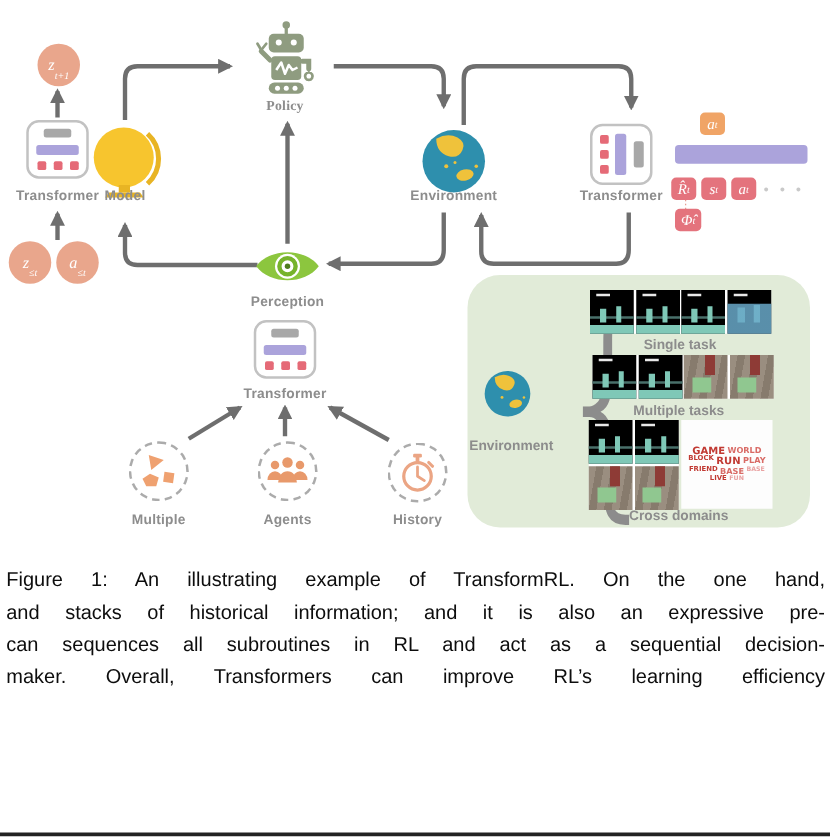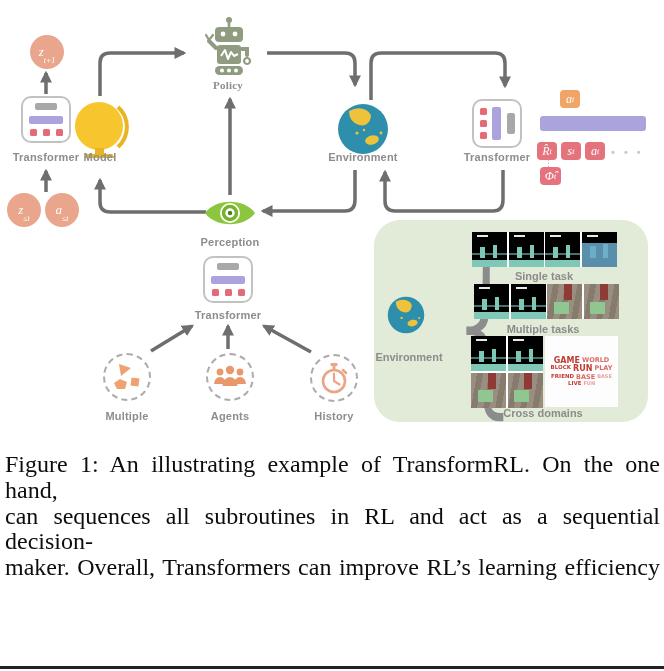--- a/index.html
+++ b/index.html
@@ -74,21 +74,21 @@
          align-content:center;justify-content:center;overflow:hidden;
          font-family:"DejaVu Sans",sans-serif;font-weight:bold;line-height:.95;
          padding:2px;box-sizing:border-box;gap:1px 2px;}
   .w1{font-size:8px;color:#c13a33;}
   .w2{font-size:6.5px;color:#d96b66;}
   .w3{font-size:5.5px;color:#c13a33;}
   .w4{font-size:5px;color:#e9a1a1;}
 
   
   .caption{position:absolute;left:5px;right:4px;top:452px;color:#0d0d0d;
-           font-family:Liberation Serif, serif;font-size:24px;line-height:25.8px;}
+           font-family:Liberation Sans, sans-serif;font-size:16px;line-height:25.8px;}
   .jline{text-align:justify;text-align-last:justify;}
   .endline{text-align-last:left;}
   .bottomrule{position:absolute;left:0;right:0;top:666px;height:3px;background:#222;}
 </style>
 </head>
 <body>
 
 <div class="stage">
 
   <svg class="abs" style="left:0;top:0" width="664" height="445">
@@ -313,18 +313,19 @@
       <span class="w2">BASE</span>
       <span class="w4">BASE</span>
       <span class="w3">LIVE</span>
       <span class="w4">FUN</span>
     </div>
     <div class="rowlbl" style="left:169px;top:187px;">Cross domains</div>
   </div>
 
   <div class="caption">
     <div class="jline">Figure 1: An illustrating example of TransformRL. On the one hand,</div>
+    <div class="jline">and stacks of historical information; and it is also an expressive pre-</div>
     <div class="jline">can sequences all subroutines in RL and act as a sequential decision-</div>
     <div class="jline">maker.  Overall, Transformers can improve RL’s learning efficiency</div>
   </div>
 
   <div class="bottomrule"></div>
 </div>
 
 </body></html>

